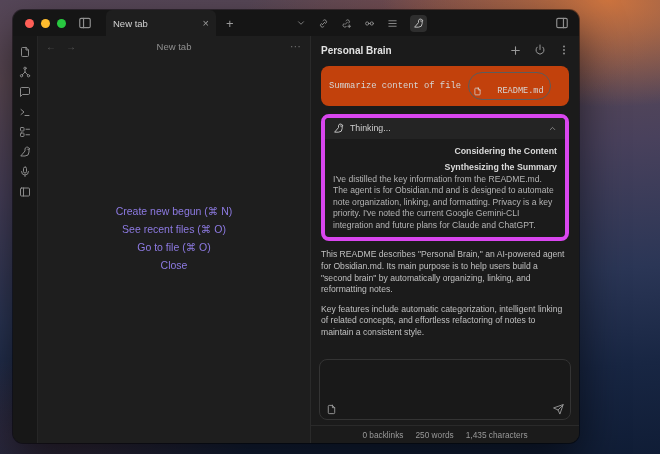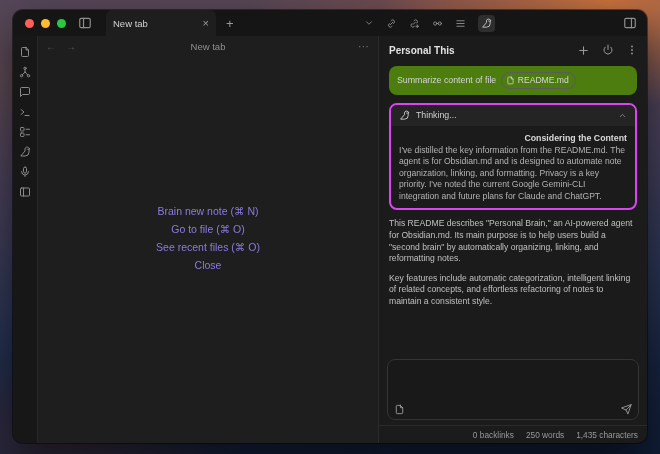--- a/index.html
+++ b/index.html
@@ -7,21 +7,21 @@
     width:660px;height:454px;overflow:hidden;
     font-family:"Liberation Sans","DejaVu Sans",sans-serif;
     background:
       radial-gradient(55% 38% at 92% 0%, rgba(216,120,60,.9), rgba(216,120,60,0) 62%),
       radial-gradient(45% 30% at 68% 6%, rgba(158,86,74,.55), rgba(158,86,74,0) 70%),
       radial-gradient(40% 25% at 10% 96%, rgba(120,60,60,.35), rgba(120,60,60,0) 70%),
       linear-gradient(175deg,#564759 0%,#5d4a55 16%,#49415c 38%,#2b3656 63%,#182643 82%,#101d36 100%);
     position:relative;
   }
   .window{
-    position:absolute;left:13px;top:10px;width:634px;height:433px;
+    position:absolute;left:13px;top:10px;width:566px;height:433px;
     background:#1d1d1d;border-radius:10px;overflow:hidden;
     box-shadow:0 18px 45px rgba(0,0,0,.6),0 0 0 1px rgba(0,0,0,.45);
     display:flex;flex-direction:column;
   }
   svg{display:block;}
   .ic{stroke:currentColor;fill:none;stroke-width:2;stroke-linecap:round;stroke-linejoin:round;}
 
   
   .titlebar{height:26px;flex:0 0 26px;background:#151515;display:flex;align-items:center;padding:0 10px 0 12px;}
   .traffic{display:flex;gap:7px;margin-right:12px;}
@@ -55,41 +55,41 @@
 
   
   .panel{flex:0 0 268px;max-width:268px;background:#1b1b1b;border-left:1px solid #2a2a2a;
          display:flex;flex-direction:column;min-height:0;}
   .panel-header{flex:0 0 24px;display:flex;align-items:center;padding:2px 8px 0 10px;}
   .panel-title{font-size:10px;font-weight:bold;color:#e2e2e2;}
   .panel-btns{margin-left:auto;display:flex;gap:9px;color:#9a9a9a;}
   .panel-btns .pb{width:15px;height:15px;display:flex;align-items:center;justify-content:center;}
 
   .panel-body{flex:1;min-height:0;overflow:hidden;padding:4px 10px 0;}
-  .bubble{background:#4d7c0f;border-radius:8px;padding:6px 8px;font-size:8.8px;color:#d6d6d6;line-height:1.5;}
-  .chip{display:inline-flex;align-items:center;gap:3px;border:1px solid #5c5c5c;border-radius:999px;
-        padding:1px 6px 1px 4px;color:#d6d6d6;font-size:8.6px;vertical-align:middle;margin-left:2px;}
-  .think{margin-top:8px;border:2px solid #d946ef;border-radius:8px;overflow:hidden;}
+  .bubble{background:#c2410c;border-radius:8px;padding:6px 8px;font-size:8.8px;color:#d6d6d6;line-height:1.5;font-family:Liberation Mono, monospace;}
+  .chip{display:inline-flex;align-items:center;gap:15px;border:1px solid #5c5c5c;border-radius:999px;
+        padding:12px 6px 1px 4px;color:#d6d6d6;font-size:8.6px;vertical-align:middle;margin-left:2px;}
+  .think{margin-top:8px;border:4px solid #d946ef;border-radius:8px;overflow:hidden;}
   .think-head{display:flex;align-items:center;gap:6px;background:#242424;padding:5px 8px;
               font-size:8.8px;color:#cfcfcf;}
   .think-head .chev{margin-left:auto;color:#9a9a9a;}
   .think-body{padding:1px 8px 6px;}
   .think-body h4{margin:6px 0 2px;font-size:8.8px;color:#dadada;text-align:right;}
   .think-body p{margin:0;font-size:8.6px;color:#b4b4b4;line-height:1.34;}
   .resp p{margin:8px 0;font-size:8.6px;color:#c0c0c0;line-height:1.34;}
 
   .composer{flex:0 0 50px;margin:4px 8px 5px;border:1px solid #343434;border-radius:8px;background:#191919;
             display:flex;flex-direction:column;padding:5px 6px 4px;}
   .composer textarea{flex:1;background:transparent;border:none;outline:none;resize:none;
             color:#d0d0d0;font-size:9px;font-family:inherit;padding:0;}
   .composer-row{display:flex;align-items:center;color:#9a9a9a;}
   .composer-row .send{margin-left:auto;}
 
   .status-bar{flex:0 0 17px;border-top:1px solid #2a2a2a;display:flex;align-items:center;
-              justify-content:flex-end;gap:12px;padding:0 9px;font-size:8.3px;color:#999999;}
+              justify-content:center;gap:12px;padding:0 9px;font-size:8.3px;color:#999999;}
 </style>
 </head>
 <body>
 
 <div class="window">
 
   <div class="titlebar">
     <div class="traffic">
       <span class="dot r"></span>
       <span class="dot y"></span>
@@ -214,30 +214,30 @@
     <div class="editor">
       <div class="view-header">
         <div class="nav-arrows">
           <span>←</span>
           <span>→</span>
         </div>
         <span class="view-title">New tab</span>
         <span class="view-more">⋯</span>
       </div>
       <div class="empty-state">
-        <a class="empty-action">Brain new note (⌘ N)</a>
+        <a class="empty-action">Create new begun (⌘ N)</a>
+        <a class="empty-action">See recent files (⌘ O)</a>
         <a class="empty-action">Go to file (⌘ O)</a>
-        <a class="empty-action">See recent files (⌘ O)</a>
         <a class="empty-action">Close</a>
       </div>
     </div>
 
     <div class="panel">
       <div class="panel-header">
-        <span class="panel-title">Personal This</span>
+        <span class="panel-title">Personal Brain</span>
         <div class="panel-btns">
           <span class="pb">
             <svg class="ic" width="13" height="13" viewBox="0 0 24 24">
                 <path d="M12 5v14M5 12h14"></path>
               </svg>
           </span>
           <span class="pb">
             <svg class="ic" width="12" height="12" viewBox="0 0 24 24">
                 <path d="M12 2v9"></path>
                 <path d="M17.7 6.3a8 8 0 1 1-11.4 0"></path>
@@ -273,20 +273,21 @@
               </svg>
             <span>Thinking...</span>
             <span class="chev">
               <svg class="ic" width="9" height="9" viewBox="0 0 24 24">
                   <path d="M6 15l6-6 6 6"></path>
                 </svg>
             </span>
           </div>
           <div class="think-body">
             <h4>Considering the Content</h4>
+            <h4>Synthesizing the Summary</h4>
             <p>I've distilled the key information from the README.md. The agent is for Obsidian.md and is designed to automate note organization, linking, and formatting. Privacy is a key priority. I've noted the current Google Gemini-CLI integration and future plans for Claude and ChatGPT.</p>
           </div>
         </div>
 
         <div class="resp">
           <p>This README describes "Personal Brain," an AI-powered agent for Obsidian.md. Its main purpose is to help users build a "second brain" by automatically organizing, linking, and reformatting notes.</p>
           <p>Key features include automatic categorization, intelligent linking of related concepts, and effortless refactoring of notes to maintain a consistent style.</p>
 
         </div>
       </div>

